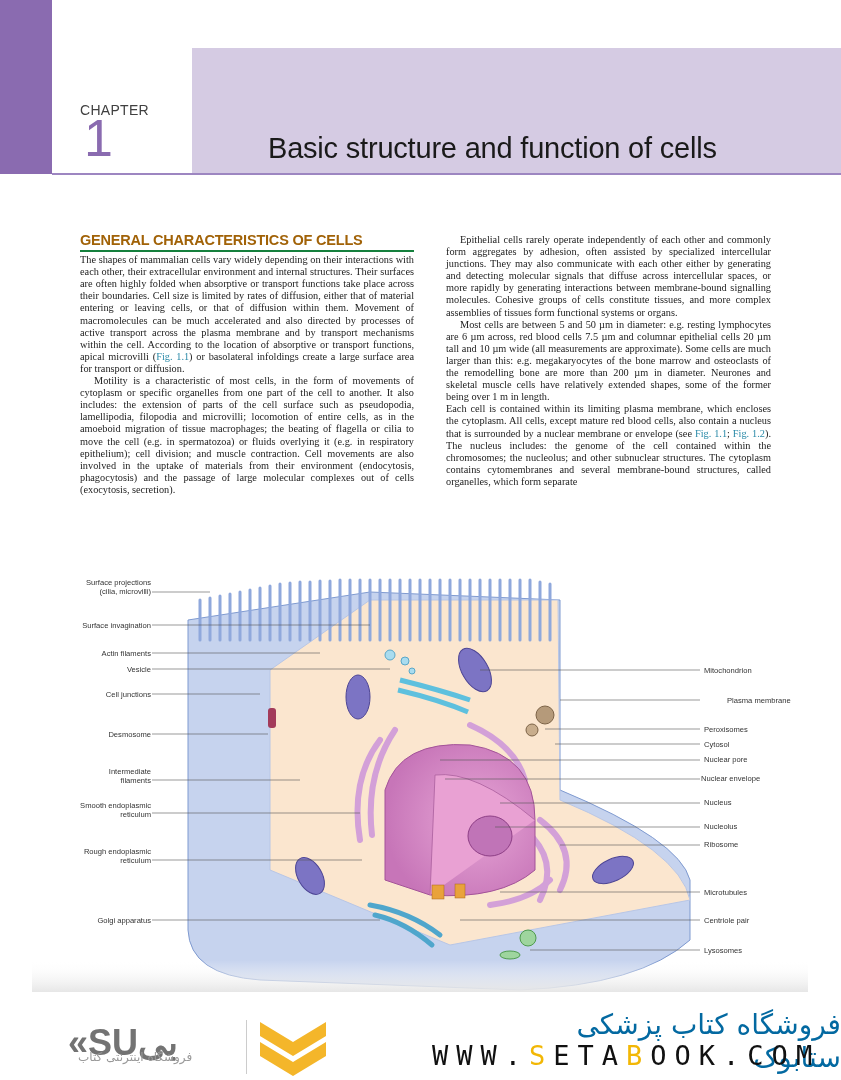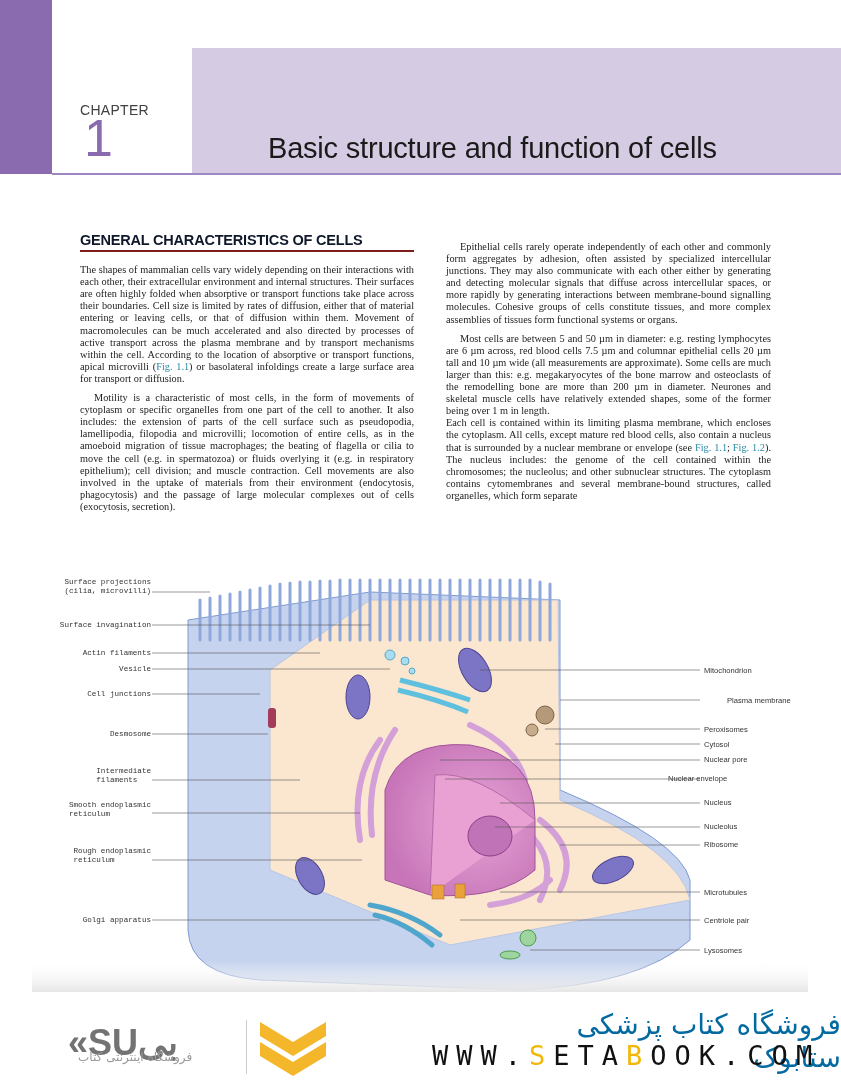--- a/index.html
+++ b/index.html
@@ -5,30 +5,30 @@
   html,body{margin:0;padding:0;background:#fff;}
   body{width:841px;height:1080px;position:relative;overflow:hidden;font-family:"Liberation Serif",serif;color:#222;}
   .left-stripe{position:absolute;left:0;top:0;width:52px;height:174px;background:#8a6bb0;}
   .title-band{position:absolute;left:192px;top:48px;width:649px;height:126px;background:#d5cbe3;}
   .header-rule{position:absolute;left:52px;top:173px;width:789px;height:2px;background:#9d86c1;}
   .chapter-label{position:absolute;left:80px;top:102px;font-family:"Liberation Sans",sans-serif;font-size:14px;color:#404040;letter-spacing:0.3px;}
   .chapter-num{position:absolute;left:84px;top:112px;font-family:"Liberation Sans",sans-serif;font-size:52px;color:#8a6bb0;line-height:52px;}
   .chapter-title{position:absolute;left:268px;top:132px;font-family:"Liberation Sans",sans-serif;font-size:29px;color:#1a1a1a;letter-spacing:-0.2px;}
   .col{position:absolute;font-size:10.3px;line-height:12.1px;text-align:justify;}
   .col p{margin:0;text-indent:0;}
-  .col p.ind{text-indent:14px;margin-top:7px;}
+  .col p.ind{text-indent:14px;}
   .col-left{left:80px;top:234px;width:334px;}
   .col-right{left:446px;top:234px;width:325px;}
   .sec-bar{background:#ac97cb;height:24px;margin-bottom:6px;font-family:"Liberation Sans",sans-serif;font-weight:bold;font-size:14.5px;color:#1a1a1a;padding-left:4px;line-height:24px;letter-spacing:-0.2px;}
-  .sub-head{font-family:"Liberation Sans",sans-serif;font-weight:bold;font-size:14.5px;color:#0f172a;border-bottom:2px solid #7f1d1d;padding-bottom:4px;margin-bottom:12px;letter-spacing:-0.2px;}
+  .sub-head{font-family:"Liberation Sans",sans-serif;font-weight:bold;font-size:14.5px;color:#a16207;border-bottom:2px solid #15803d;padding-bottom:4px;margin-bottom:2px;letter-spacing:-0.2px;}
   .sub-head.r{margin-top:20px;}
   .link{color:#2a8aa8;}
   .figure{position:absolute;left:32px;top:568px;width:776px;height:424px;}
   .fig-label{position:absolute;font-family:"Liberation Sans",sans-serif;font-size:7.6px;color:#333;line-height:9px;white-space:nowrap;}
-  .fig-label.l{font-family:Liberation Mono, monospace;}
+  .fig-label.l{text-align:right;}
   .footer{position:absolute;left:0;top:998px;width:841px;height:82px;background:#fff;}
   .logo-arrows{position:absolute;left:68px;top:1022px;font-family:"Liberation Sans",sans-serif;font-size:36px;color:#737373;font-weight:bold;}
   .logo-fa{position:absolute;left:78px;top:1050px;font-family:"DejaVu Sans",sans-serif;font-size:12px;color:#9a9a9a;direction:rtl;}
   .logo-divider{position:absolute;left:246px;top:1020px;width:1px;height:54px;background:#ccc;}
   .logo-chevron{position:absolute;left:258px;top:1016px;}
   .store-fa{position:absolute;left:520px;top:1008px;font-family:"DejaVu Sans",sans-serif;font-size:28px;color:#0369a1;direction:rtl;}
   .store-url{position:absolute;left:432px;top:1040px;font-family:"DejaVu Sans Mono",monospace;font-size:27px;letter-spacing:8px;color:#111;}
   .store-url .y{color:#f2b705;}
 </style>
 </head>
@@ -198,21 +198,21 @@
 reticulum</div>
 <div class="fig-label l" style="right:690px;top:847px;white-space:pre;">Rough endoplasmic
 reticulum</div>
 <div class="fig-label l" style="right:690px;top:916px;">Golgi apparatus</div>
 
 <div class="fig-label" style="left:704px;top:666px;">Mitochondrion</div>
 <div class="fig-label" style="left:704px;top:696px;padding-left:23px;">Plasma membrane</div>
 <div class="fig-label" style="left:704px;top:725px;">Peroxisomes</div>
 <div class="fig-label" style="left:704px;top:740px;">Cytosol</div>
 <div class="fig-label" style="left:704px;top:755px;">Nuclear pore</div>
-<div class="fig-label" style="left:668px;top:774px;">Nuclear envelope</div>
+<div class="fig-label" style="left:701px;top:774px;">Nuclear envelope</div>
 <div class="fig-label" style="left:704px;top:798px;">Nucleus</div>
 <div class="fig-label" style="left:704px;top:822px;">Nucleolus</div>
 <div class="fig-label" style="left:704px;top:840px;">Ribosome</div>
 <div class="fig-label" style="left:704px;top:888px;">Microtubules</div>
 <div class="fig-label" style="left:704px;top:916px;">Centriole pair</div>
 <div class="fig-label" style="left:704px;top:946px;">Lysosomes</div>
 
 <div class="footer"></div>
 <div class="logo-arrows">«SUبى</div>
 <div class="logo-fa">فروشگاه اینترنتی کتاب</div>

